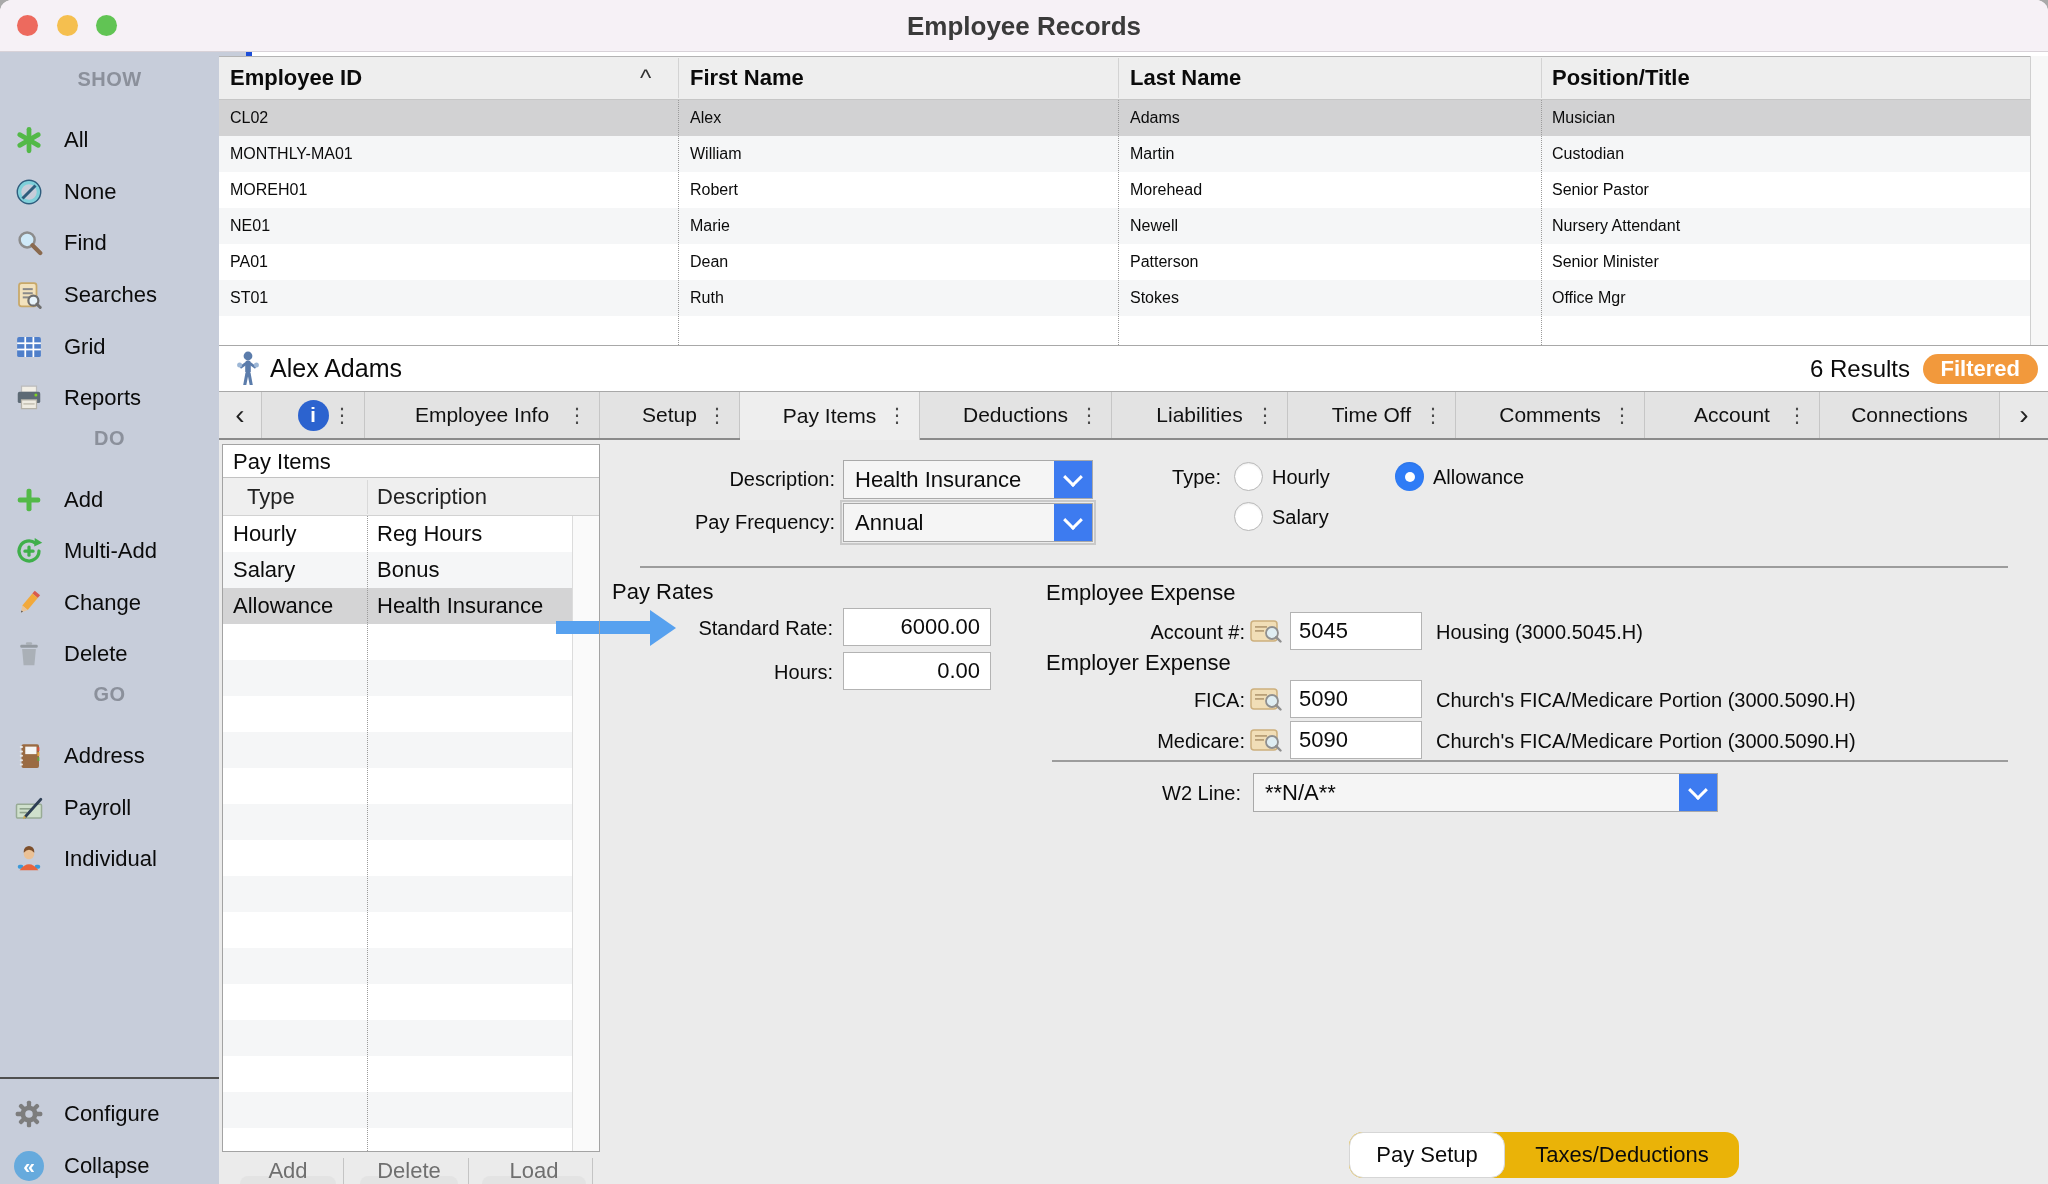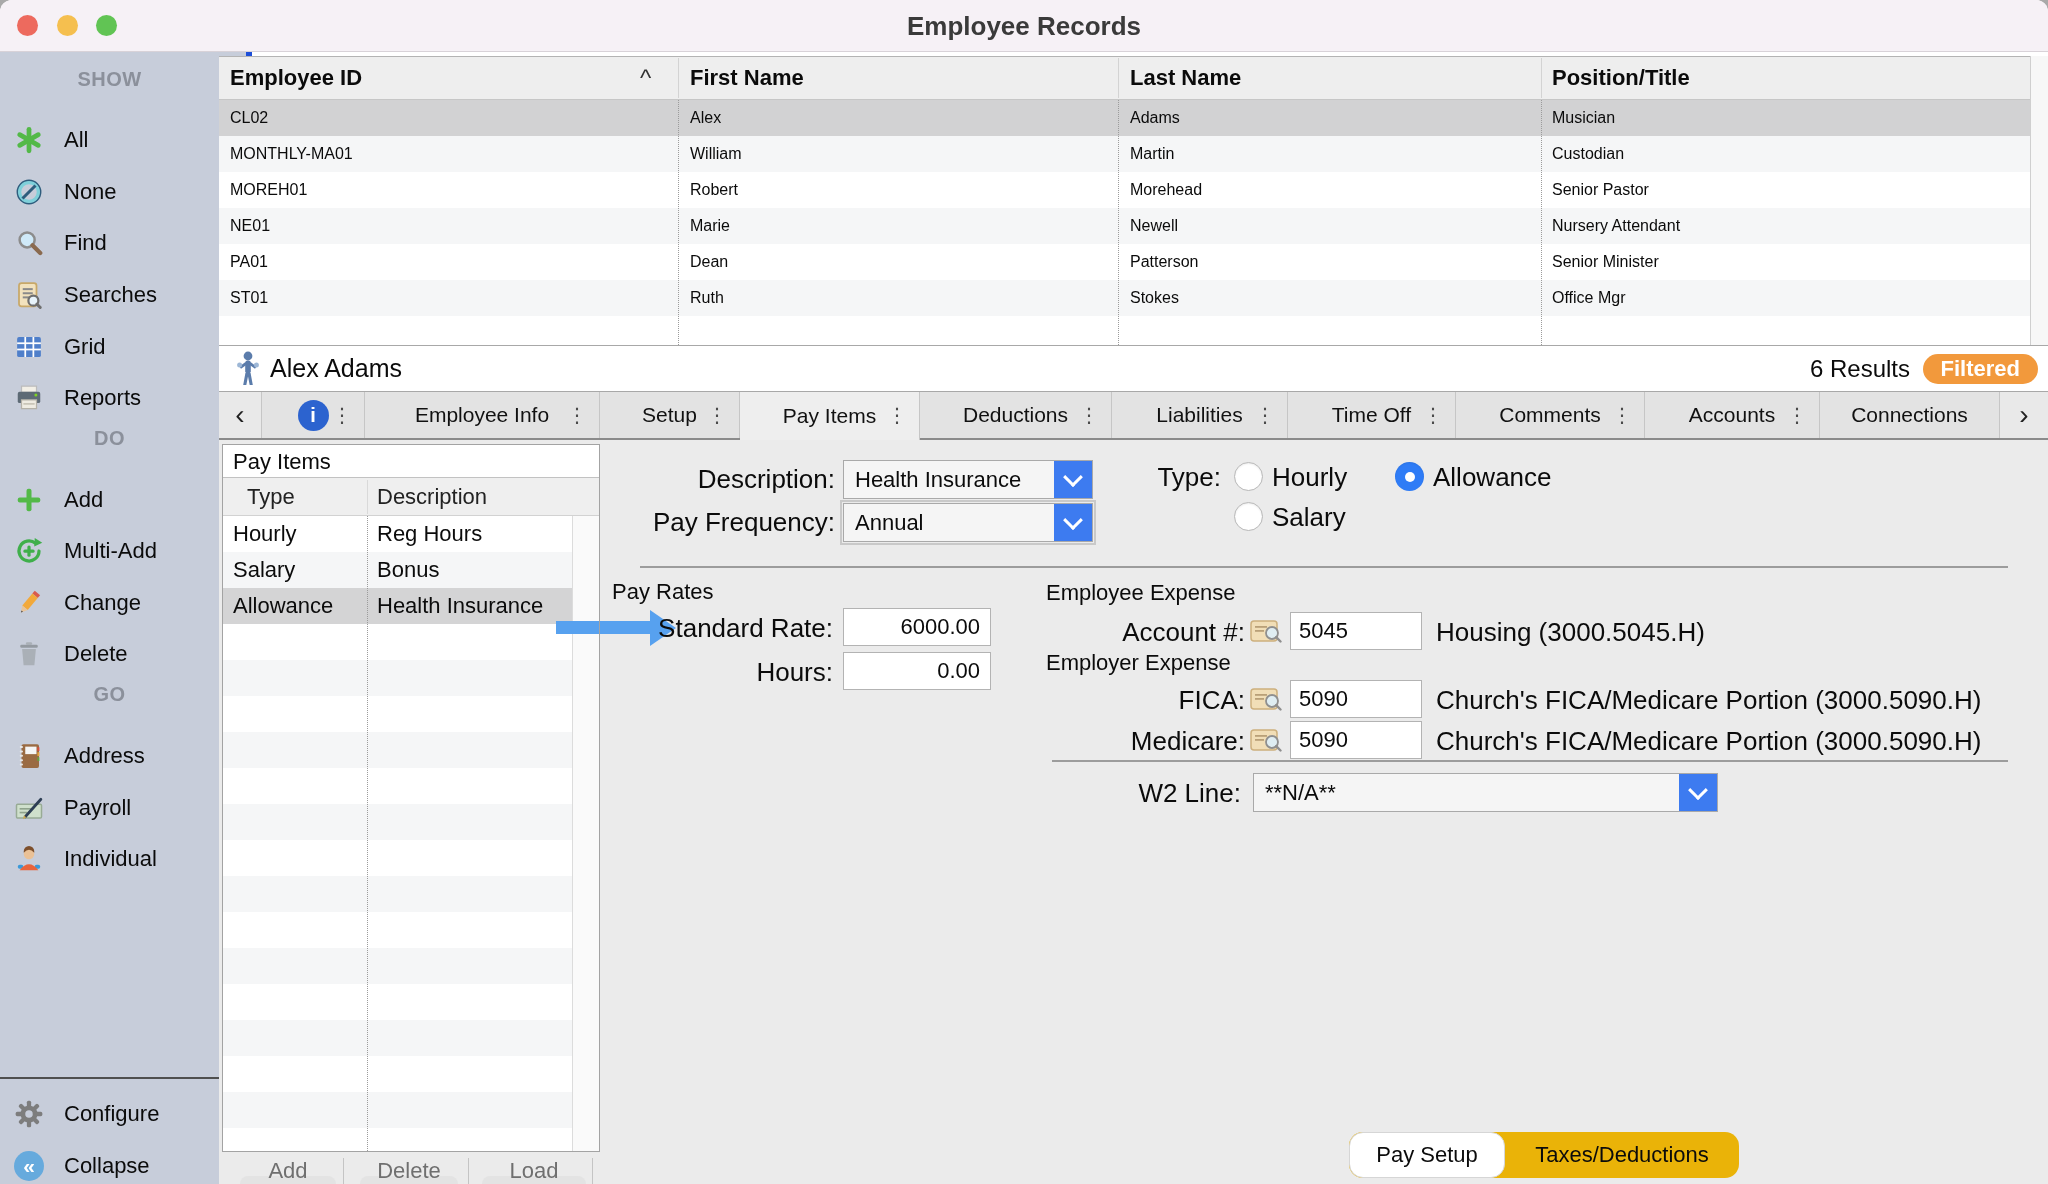--- a/index.html
+++ b/index.html
@@ -47,21 +47,21 @@
   .pi-head span{position:absolute;top:0;line-height:37px;font-size:22px;color:#222;}
   .pi-row{position:absolute;left:223px;width:349px;height:36px;}
   .pi-row span{position:absolute;top:0;line-height:36px;font-size:22px;color:#0b0b0b;white-space:nowrap;}
   .pit{left:10px;} .pid{left:154px;}
   .pi-stripes{position:absolute;left:223px;top:624px;width:349px;height:527px;background:repeating-linear-gradient(to bottom,#ffffff 0 36px,#f5f6f7 36px 72px);}
   .pi-scroll{position:absolute;left:572px;top:516px;width:27px;height:635px;background:#fafafa;border-left:1px solid #dcdcdc;box-sizing:border-box;}
   .pbtn{position:absolute;top:1157px;width:100px;text-align:center;line-height:28px;font-size:22px;color:#6f6f6f;z-index:6;}
   .pbtn-stub{position:absolute;top:1176px;height:8px;background:#e3e3e3;border-radius:10px 10px 0 0;}
   .pbtn-sep{position:absolute;top:1158px;width:1px;height:26px;background:#c4c4c4;}
   
-  .lbl{position:absolute;font-size:26px;color:#0b0b0b;line-height:26px;white-space:nowrap;}
+  .lbl{position:absolute;font-size:20px;color:#0b0b0b;line-height:26px;white-space:nowrap;}
   .rlbl{text-align:right;}
   .heading{position:absolute;font-size:22px;color:#0b0b0b;line-height:26px;}
   .tinput{position:absolute;background:#fff;border:1px solid #b3b3b3;font-family:"Liberation Sans","DejaVu Sans",sans-serif;font-size:22px;color:#0b0b0b;box-sizing:border-box;outline:none;}
   .t-r{text-align:right;padding-right:10px;} .t-l{text-align:left;padding-left:8px;}
   .dd{position:absolute;background:#f5f5f5;border:1px solid #a9a9a9;box-sizing:border-box;}
   .dd .val{position:absolute;left:11px;top:0;line-height:37px;font-size:22px;color:#0b0b0b;white-space:nowrap;}
   .dd .btn{position:absolute;right:0;top:0;bottom:0;width:38px;background:#3d7bf0;display:flex;align-items:center;justify-content:center;}
   .chev{width:11px;height:11px;border-right:3px solid #fff;border-bottom:3px solid #fff;transform:rotate(45deg) translate(-2px,-2px);}
   .radio{position:absolute;width:29px;height:29px;border-radius:50%;background:#fff;border:1px solid #b7b7b7;box-sizing:border-box;box-shadow:inset 0 1px 2px rgba(0,0,0,.08);}
   .radio.sel{background:#2f7cf6;border:none;}
@@ -379,21 +379,21 @@
       </div>
     <div class="tcell" style="left:1069px;width:168px;">
         <span>Time Off</span>
         <span class="dots">⋮</span>
       </div>
     <div class="tcell" style="left:1237px;width:189px;">
         <span>Comments</span>
         <span class="dots">⋮</span>
       </div>
     <div class="tcell" style="left:1426px;width:175px;">
-        <span>Accounts</span>
+        <span>Account</span>
         <span class="dots">⋮</span>
       </div>
     <div class="tcell" style="left:1601px;width:180px;">
         <span>Connections</span>
       </div>
     <div class="tcell" style="left:1781px;width:48px;border-right:none;background:#e9e9e9;">
         <span class="navchev">›</span>
       </div>
   </div>
 

